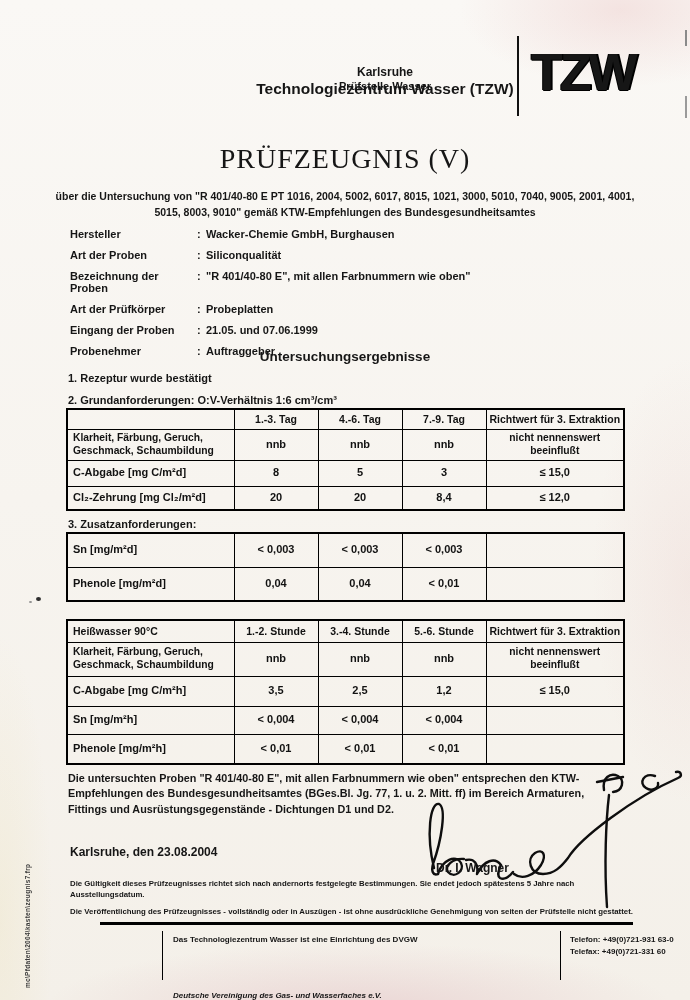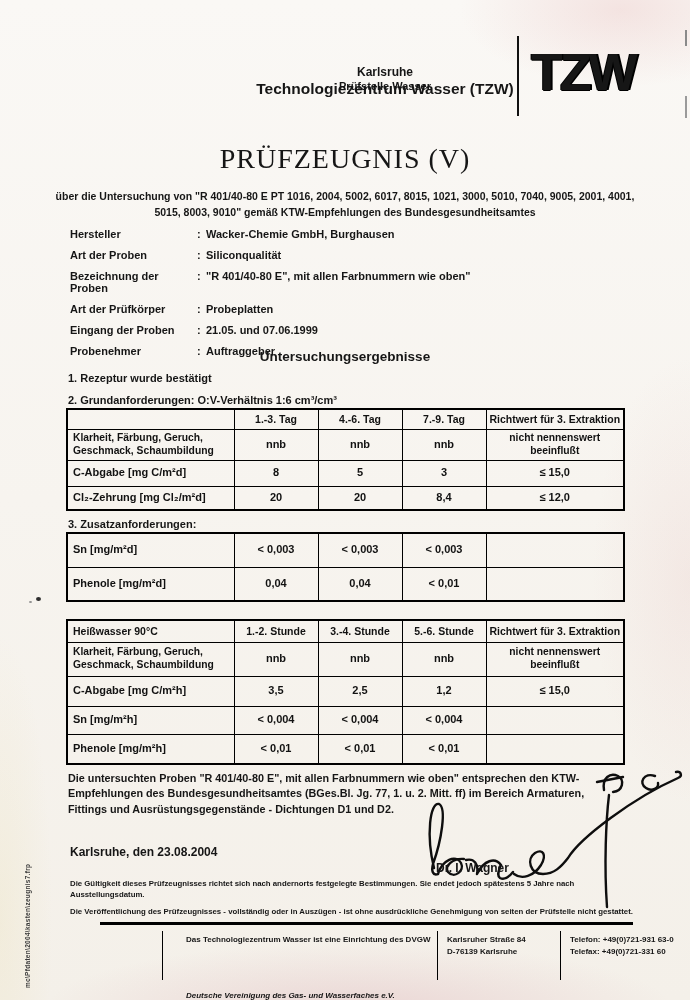--- a/index.html
+++ b/index.html
@@ -49,21 +49,21 @@
   #t3{top:619px;}
   
   .conclusion{top:771px;left:68px;width:548px;font-size:10.8px;font-weight:700;line-height:1.42;}
   .sig-svg{left:408px;top:740px;}
   .place-date{top:845px;left:70px;font-size:12px;font-weight:700;}
   .signer{top:861px;left:436px;font-size:12px;font-weight:700;}
   .validity{top:879px;left:70px;width:545px;font-size:7.8px;font-weight:700;line-height:1.4;}
   .publication{top:907px;left:70px;width:575px;font-size:7.8px;font-weight:700;}
   .footer-rule{top:922px;left:100px;width:533px;height:3px;background:#000;}
   .fcol{top:931px;height:46px;border-left:1.6px solid #000;font-size:8px;font-weight:700;line-height:1.55;padding-top:3px;}
-  .fcol1{left:162px;width:268px;padding-left:23px;}
+  .fcol1{left:162px;width:268px;padding-left:10px;}
   .fcol2{left:437px;width:108px;padding-left:9px;}
   .fcol3{left:560px;width:122px;padding-left:9px;}
   .ital{font-style:italic;margin-top:44px;}
   
   .sidebar-file{left:24px;top:988px;transform:rotate(-90deg);transform-origin:0 0;
     white-space:nowrap;font-size:6.5px;letter-spacing:0.3px;color:#3a3a3a;font-weight:700;}
   
   .dot1{left:36px;top:597px;width:5px;height:4px;background:#2d2d2d;border-radius:50%;}
   .dot2{left:29px;top:601px;width:3px;height:2px;background:#8f8f8f;border-radius:50%;}
 </style>
@@ -256,24 +256,20 @@
   <div class="abs signer">Dr. I. Wagner</div>
 
   <div class="abs validity">Die Gültigkeit dieses Prüfzeugnisses richtet sich nach andernorts festgelegte Bestimmungen. Sie endet jedoch spätestens 5 Jahre nach Ausstellungsdatum.</div>
   <div class="abs publication">Die Veröffentlichung des Prüfzeugnisses - vollständig oder in Auszügen - ist ohne ausdrückliche Genehmigung von seiten der Prüfstelle nicht gestattet.</div>
 
   <div class="abs footer-rule"></div>
   <div class="abs fcol fcol1">
     <div>Das Technologiezentrum Wasser ist eine Einrichtung des DVGW</div>
     <div class="ital">Deutsche Vereinigung des Gas- und Wasserfaches e.V.</div>
   </div>
-  <div class="abs fcol fcol2">
-    <div>Karlsruher Straße 84</div>
-    <div>D-76139 Karlsruhe</div>
-  </div>
   <div class="abs fcol fcol3">
     <div>Telefon: +49(0)721-931 63-0</div>
     <div>Telefax: +49(0)721-331 60</div>
   </div>
 
   <div class="abs sidebar-file">mc\Pfdaten\2004\kasten\zeugnis7.frp</div>
 
   <div class="abs dot1"></div>
   <div class="abs dot2"></div>
 

